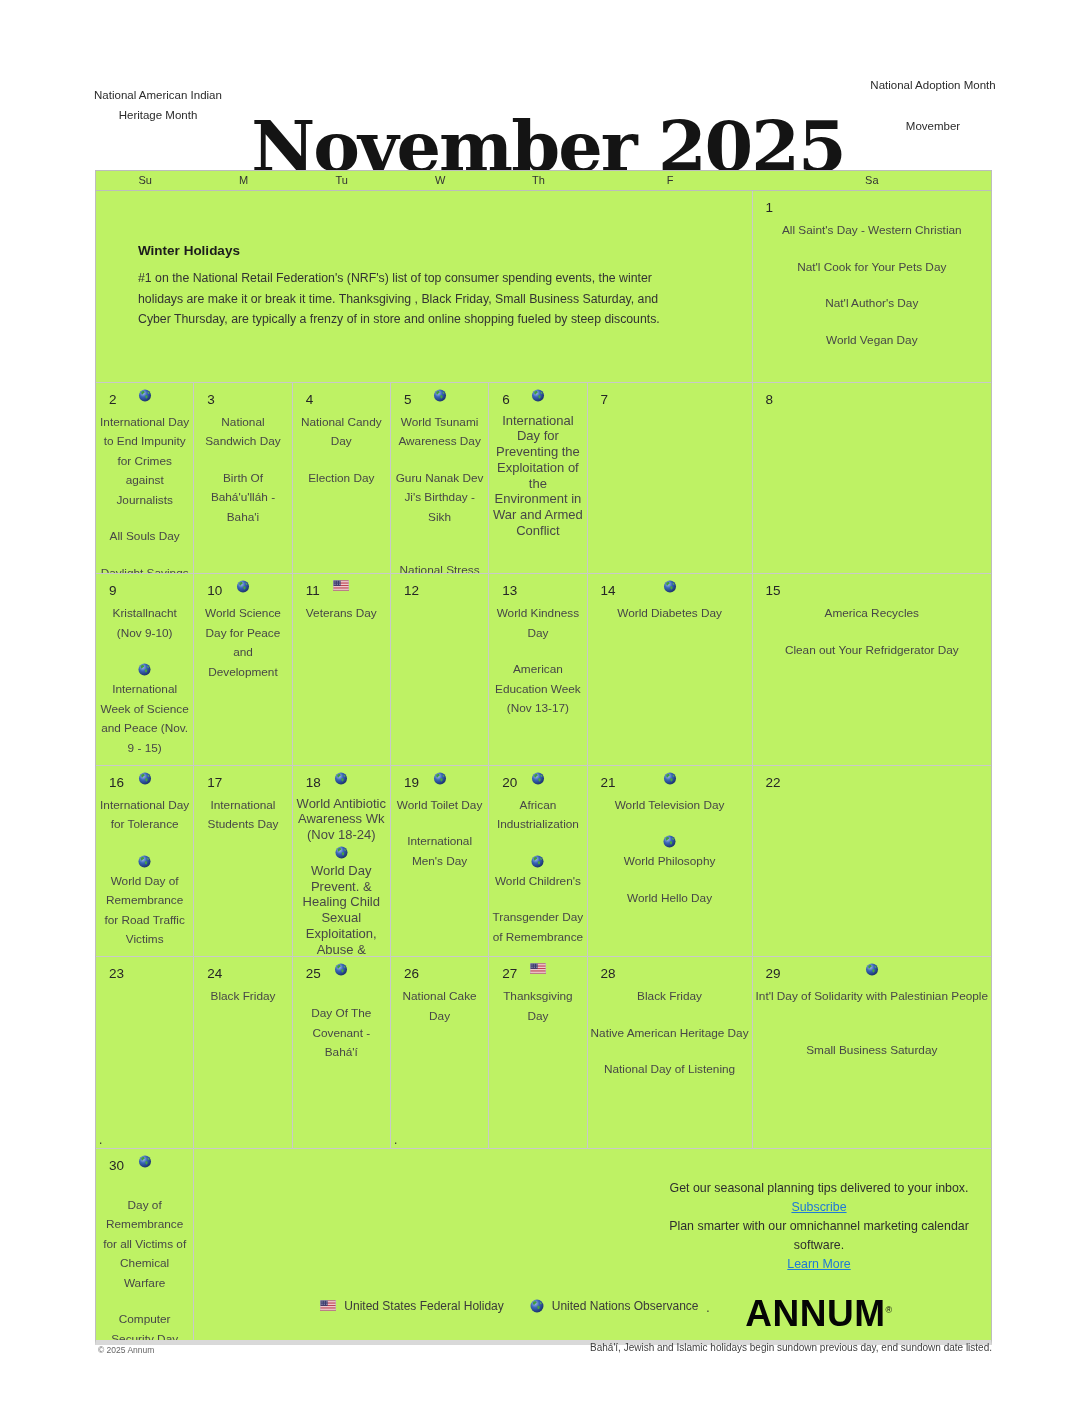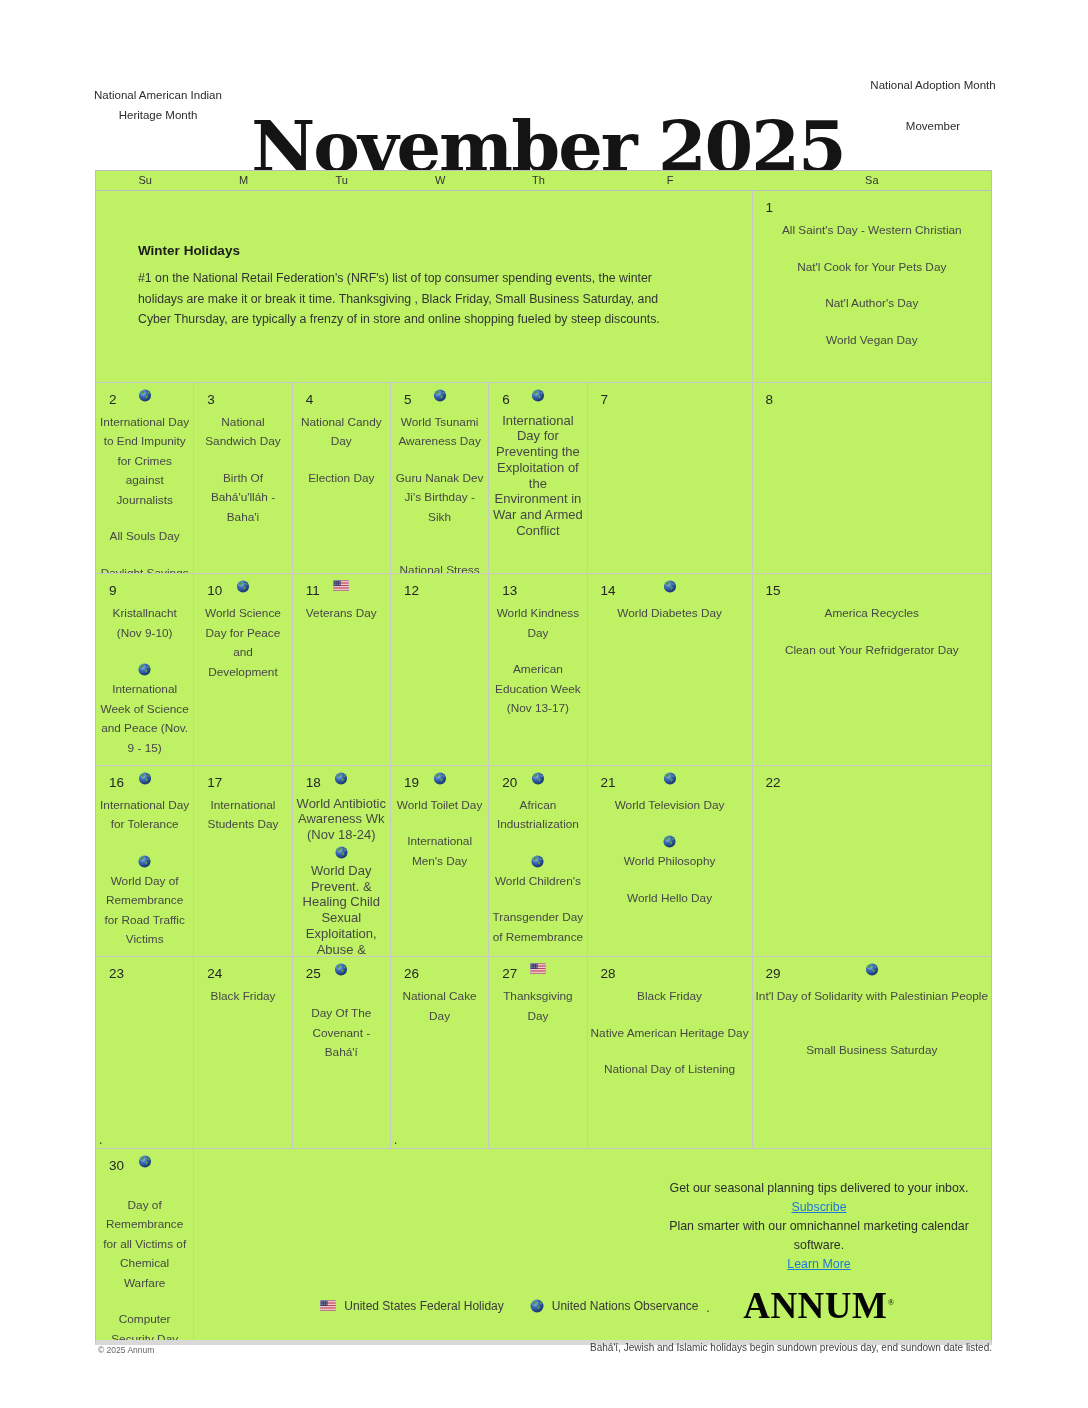--- a/index.html
+++ b/index.html
@@ -33,21 +33,21 @@
   
   #intro-cell{padding:52px 20px 0 42px;}
   .intro-title{font-size:13.5px;font-weight:700;color:#1c1c1c;margin-bottom:10px;}
   .intro-body{width:525px;font-size:12.3px;line-height:20.5px;color:#333;}
 
   
   #promo-cell{border-right:none;border-bottom:none;}
   .promo{position:absolute;right:22px;top:30px;width:300px;text-align:center;
       font-size:12.4px;line-height:19px;color:#2e2e2e;}
   .plink{color:#1e79d8;text-decoration:underline;cursor:pointer;}
-  .logo{margin-top:8px;font-size:37px;font-weight:700;letter-spacing:0.5px;color:#050505;line-height:40px;font-family:Liberation Serif, serif;}
+  .logo{margin-top:16px;font-size:37px;font-weight:700;letter-spacing:0.5px;color:#050505;line-height:40px;}
   .logo sup{font-size:9px;font-weight:400;vertical-align:super;}
   .legend{position:absolute;left:105px;top:150px;display:flex;align-items:center;
       font-size:12px;color:#3a3a3a;white-space:nowrap;padding-left:21px;}
   .legend .lg-icon{line-height:0;margin-right:8px;}
   .legend .lg-gap{width:26px;}
   .stray{position:absolute;font-size:12px;color:#333;}
 
   
   #footer-copyright{position:absolute;left:98px;top:1345px;font-size:8.5px;color:#666;}
   #footer-note{position:absolute;right:96px;top:1342px;font-size:10px;color:#3d3d3d;}

